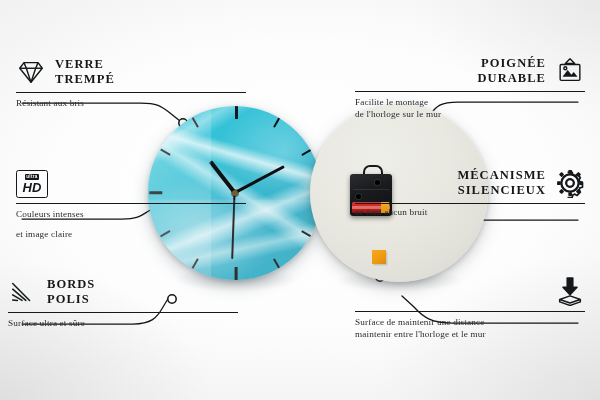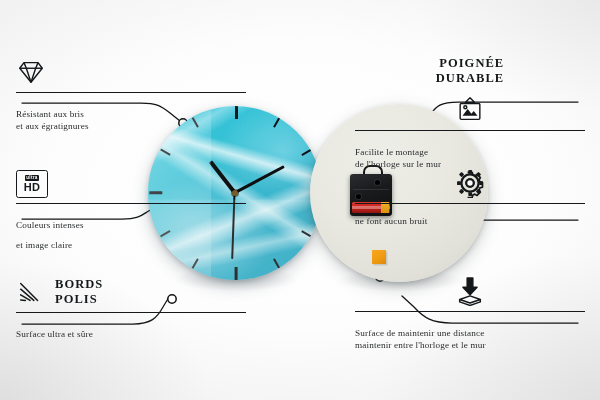--- a/index.html
+++ b/index.html
@@ -21,42 +21,42 @@
       radial-gradient(ellipse 300px 200px at 0px 400px,rgba(150,150,155,.18),rgba(0,0,0,0) 70%),
       radial-gradient(ellipse 320px 210px at 600px 400px,rgba(150,150,155,.16),rgba(0,0,0,0) 70%),
       radial-gradient(ellipse 260px 160px at 600px 0px,rgba(160,160,165,.10),rgba(0,0,0,0) 70%);
     pointer-events:none;
   }
 
   
   .feat{position:absolute;width:250px;}
   .feat .row{display:flex;align-items:center;gap:9px;}
   .feat.left .row{justify-content:flex-start;}
-  .feat.right .row{justify-content:flex-end;flex-direction:column;}
+  .feat.right .row{justify-content:flex-end;}
   .ttl{
     font-family:"Liberation Serif", serif;
     font-weight:700;font-size:12.5px;letter-spacing:1.05px;
     color:#15181a;line-height:15px;text-transform:uppercase;
   }
   .feat.left .ttl{text-align:left;}
   .feat.right .ttl{text-align:right;}
   .rule{height:0;border-top:1.1px solid #16191b;margin-top:5px;}
   .sub{
     font-family:"Liberation Serif", serif;
-    font-size:9.2px;line-height:11.6px;color:#2a2d2f;margin-top:16px;
+    font-size:9.2px;line-height:11.6px;color:#2a2d2f;margin-top:5px;
     letter-spacing:.15px;
   }
   .feat.left .sub{text-align:left;}
   .feat.right .sub{text-align:left;}
   .ico{width:30px;height:30px;flex:0 0 30px;display:block;}
 
   
   #f-verre      {left:16px;top:57px;width:230px;}
   #f-impression {left:16px;top:170px;width:230px;}
-  #f-bords      {left:16px;top:277px;width:230px;}
+  #f-bords      {left:8px;top:277px;width:230px;}
   #f-poignee    {left:355px;top:56px;width:230px;}
   #f-mecanisme  {left:355px;top:168px;width:230px;}
   #f-entretoise {left:355px;top:276px;width:230px;}
 
   
   #links{position:absolute;left:0;top:0;width:600px;height:400px;pointer-events:none;}
 
   
   .clock{position:absolute;border-radius:50%;}
 
@@ -144,21 +144,21 @@
   #sh-front{left:150px;top:262px;width:172px;height:34px;}
   #sh-back {left:312px;top:264px;width:176px;height:32px;}
 
   .hd-badge{
     width:30px;height:26px;border:1.6px solid #15181a;border-radius:2.5px;
     display:flex;flex-direction:column;align-items:center;justify-content:center;
     font-family:"Liberation Sans", sans-serif;line-height:1;flex:0 0 30px;
   }
   .hd-badge .u{font-size:4.6px;letter-spacing:.3px;color:#15181a;font-weight:700;
     background:#15181a;color:#fff;padding:.8px 1.6px;border-radius:1px;margin-bottom:1px;}
-  .hd-badge .h{font-size:11px;font-weight:700;color:#15181a;letter-spacing:.2px;}
+  .hd-badge .h{font-size:13px;font-weight:700;color:#15181a;letter-spacing:.2px;font-style:italic;}
 </style>
 </head>
 <body>
 
 <div id="stage">
 
   <svg id="links" viewBox="0 0 600 400">
     <g fill="none" stroke="#121416" stroke-width="1.25" stroke-linecap="round">
       <path d="M22 103 H141 C158 103 162 107 170 113 L180 121"></path>
       <path d="M22 219 H122 C137 219 141 216 147 212 L157 206"></path>
@@ -219,24 +219,27 @@
   <div class="feat left" id="f-verre">
     <div class="row">
       <svg class="ico" viewBox="0 0 32 32">
         <g fill="none" stroke="#15181a" stroke-width="1.5" stroke-linejoin="round">
           <path d="M4 12 L16 27 L28 12 L23.5 6 L8.5 6 Z"></path>
           <path d="M4 12 H28"></path>
             <path d="M8.5 6 L11 12 L16 27"></path>
             <path d="M23.5 6 L21 12 L16 27"></path>
         </g>
       </svg>
+      <div>
+        <div class="ttl">VERRE</div>
+        <div class="ttl">TREMPÉ</div>
+      </div>
     </div>
     <div class="rule"></div>
     <div class="sub">Résistant aux bris</div>
-    <div class="sub" style="margin-top:0">et aux égratignures</div>
   </div>
 
   <div class="feat left" id="f-impression">
     <div class="row">
       <div class="hd-badge">
         <span class="u">ultra</span>
         <span class="h">HD</span>
       </div>
     </div>
     <div class="rule"></div>
@@ -278,41 +281,45 @@
         </g>
       </svg>
     </div>
     <div class="rule"></div>
     <div class="sub">Facilite le montage</div>
     <div class="sub" style="margin-top:0">de l'horloge sur le mur</div>
   </div>
 
   <div class="feat right" id="f-mecanisme">
     <div class="row">
+      <div>
+        <div class="ttl">MÉCANISME</div>
+        <div class="ttl">SILENCIEUX</div>
+      </div>
       <svg class="ico" viewBox="0 0 32 32">
         <g fill="none" stroke="#15181a" stroke-width="2.1" stroke-linejoin="round">
           <path d="M13.2 4.2 h5.6 l.8 3.1 2.4 1.0 2.8-1.5 3.9 3.9 -1.5 2.8 1.0 2.4 3.1 .8 v5.6 l-3.1 .8 -1.0 2.4 1.5 2.8 -3.9 3.9 -2.8-1.5 -2.4 1.0 -.8 3.1 h-5.6" transform="scale(.88) translate(2 1)"></path>
           <circle cx="16" cy="16" r="4.1"></circle>
         </g>
         <g fill="#15181a">
           <rect x="14.2" y="2.2" width="4" height="4" rx=".7"></rect>
           <rect x="14.2" y="25.8" width="4" height="4" rx=".7"></rect>
           <rect x="2.2" y="14.2" width="4" height="4" rx=".7"></rect>
           <rect x="25.8" y="14.2" width="4" height="4" rx=".7"></rect>
           <rect x="5" y="5" width="4" height="4" rx=".7" transform="rotate(45 7 7)"></rect>
           <rect x="23" y="5" width="4" height="4" rx=".7" transform="rotate(45 25 7)"></rect>
           <rect x="5" y="23" width="4" height="4" rx=".7" transform="rotate(45 7 25)"></rect>
           <rect x="23" y="23" width="4" height="4" rx=".7" transform="rotate(45 25 25)"></rect>
         </g>
         <circle cx="16" cy="16" r="9.2" fill="none" stroke="#15181a" stroke-width="2.4"></circle>
         <circle cx="16" cy="16" r="3.9" fill="#ffffff" stroke="#15181a" stroke-width="2.1"></circle>
       </svg>
     </div>
     <div class="rule"></div>
-    <div class="sub" style="margin-top:12px">ne font aucun bruit</div>
+    <div class="sub" style="margin-top:3px">ne font aucun bruit</div>
   </div>
 
   <div class="feat right" id="f-entretoise">
     <div class="row">
       <svg class="ico" viewBox="0 0 32 32">
         <g fill="none" stroke="#15181a" stroke-width="1.6" stroke-linejoin="round">
           <path d="M13 2 h6 v10 h4.5 L16 20 L8.5 12 H13 Z" fill="#15181a"></path>
           <path d="M16 21.2 L27 25 L16 28.8 L5 25 Z"></path>
           <path d="M5 25 v2.6 L16 31.4 L27 27.6 V25"></path>
         </g>

